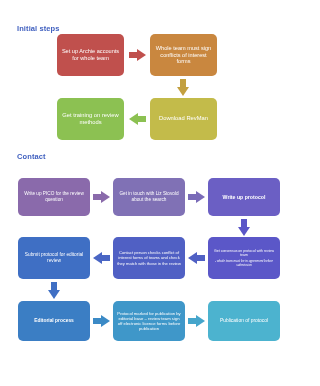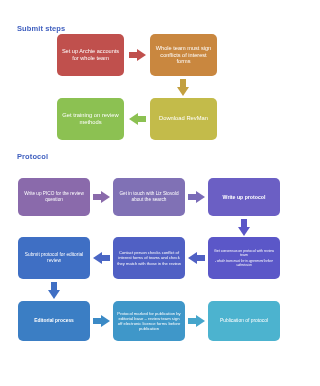--- a/index.html
+++ b/index.html
@@ -44,23 +44,23 @@
   .ar-left .head{right:8px;top:0;border-top:6px solid transparent;border-bottom:6px solid transparent;}
 
   .ar-down .shaft{top:0;left:3px;width:6px;height:9px;}
   .ar-down .head{top:8px;left:0;border-left:6px solid transparent;border-right:6px solid transparent;}
 </style>
 </head>
 <body>
 
 <div class="stage">
 
-  <div class="section-header" style="left:17px;top:24px;">Submit steps</div>
+  <div class="section-header" style="left:17px;top:24px;">Initial steps</div>
 
-  <div class="section-header" style="left:17px;top:152px;">Protocol</div>
+  <div class="section-header" style="left:17px;top:152px;">Contact</div>
 
   <div class="node" id="n-archie" style="left: 57px; top: 34px; width: 67px; height: 42px; font-size: 5.6px; background: rgb(192, 80, 77);">
     <span class="txt">Set up Archie accounts for whole team</span>
   </div>
 
   <div class="arrow ar-right" id="a-archie-conflicts" style="left:129px;top:49px;width:17px;height:12px;">
     <div class="shaft" style="background: rgb(192, 80, 77);"></div>
     <div class="head" style="border-left: 9px solid rgb(192, 80, 77);"></div>
   </div>
 

